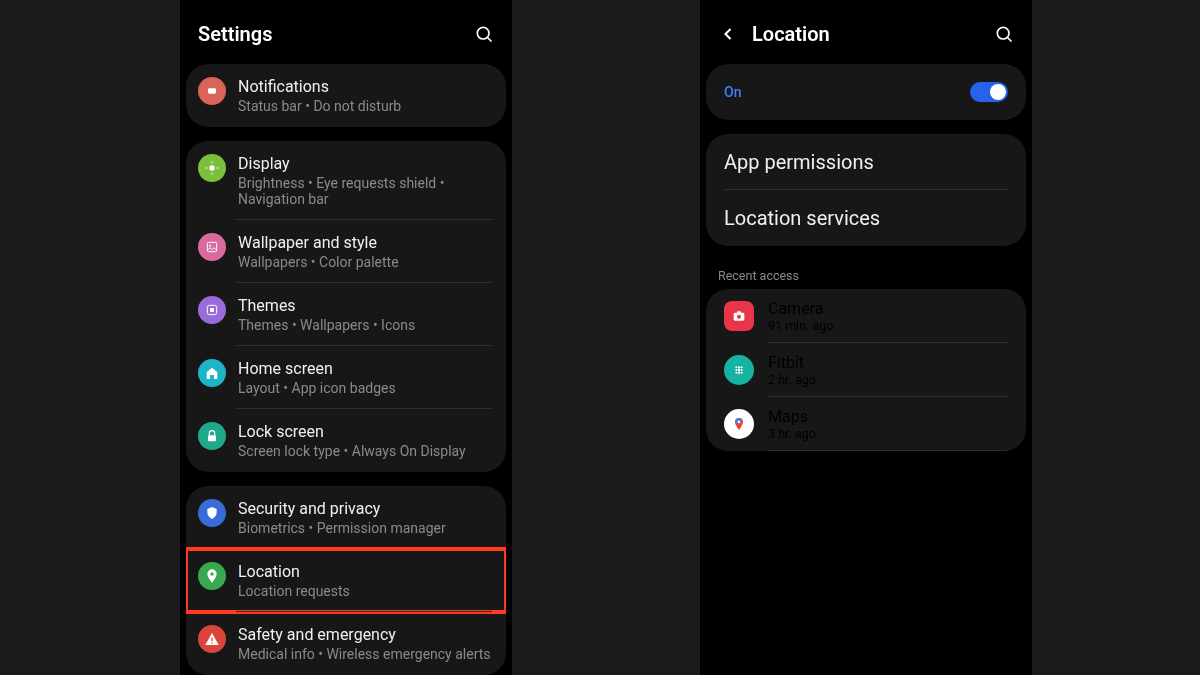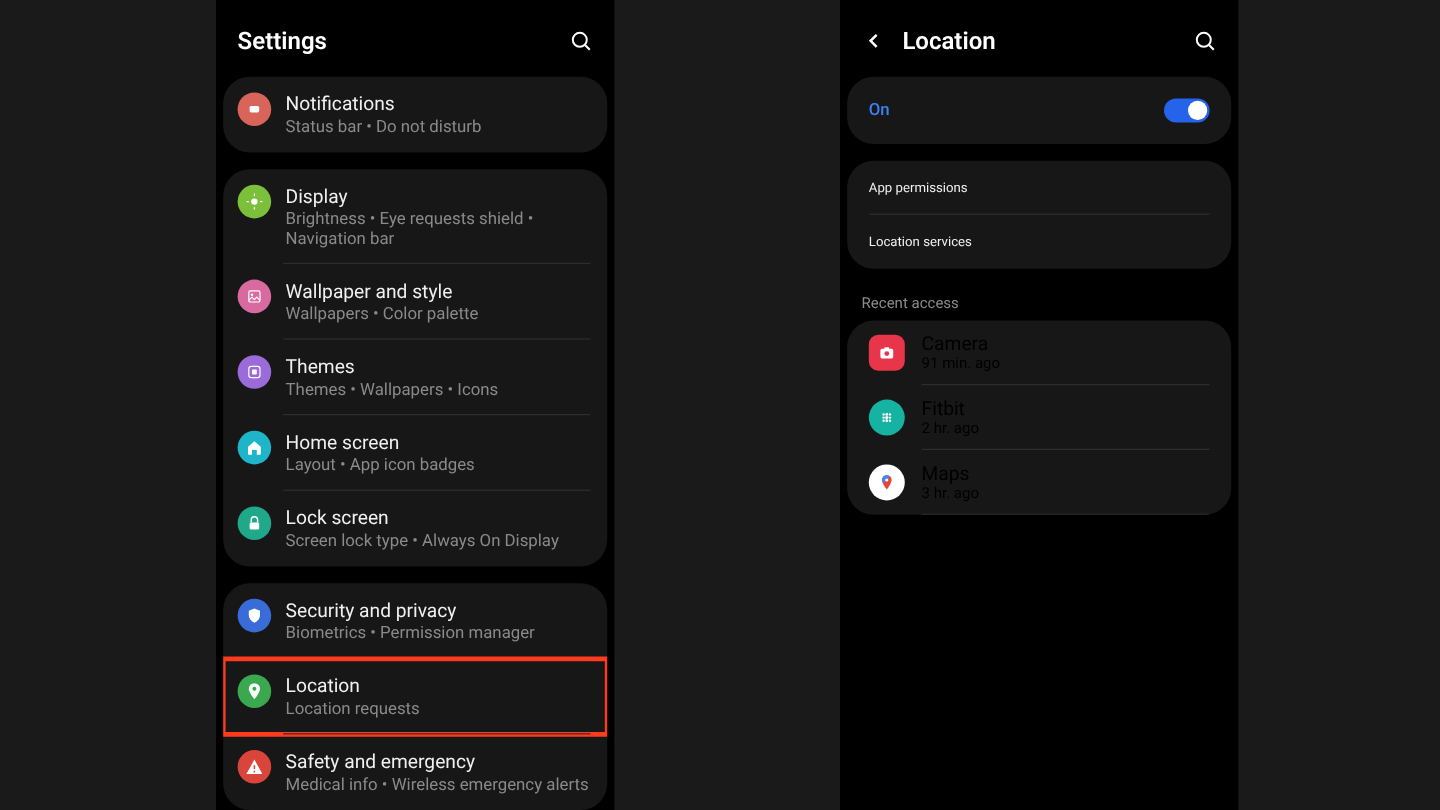--- a/index.html
+++ b/index.html
@@ -95,21 +95,21 @@
     width: 38px; height: 20px; border-radius: 10px;
     background: #2563eb; position: relative;
   }
   .toggle .knob {
     position:absolute; right:2px; top:2px;
     width:16px; height:16px; border-radius:50%; background:#fff;
   }
   .simple-row {
     display:flex; align-items:center;
     padding: 16px 18px;
-    color:#f0f0f0; font-size:11px;
+    color:#f0f0f0; font-size:20px;
     position:relative;
   }
   .simple-row.with-sep::after {
     content:""; position:absolute; left:18px; right:18px; bottom:0;
     height:1px; background:#2e2e2e;
   }
   .section-label {
     color:#8a8a8a; font-size:12.5px;
     padding: 8px 0 6px 18px;
   }

